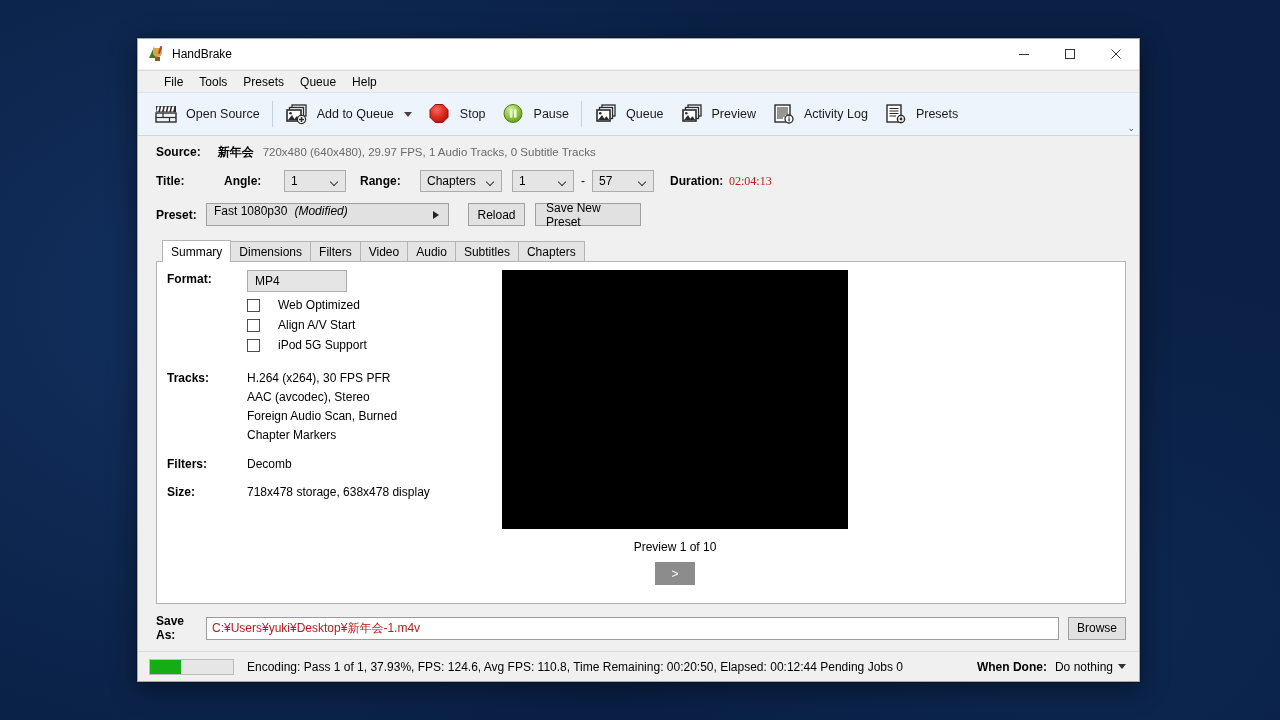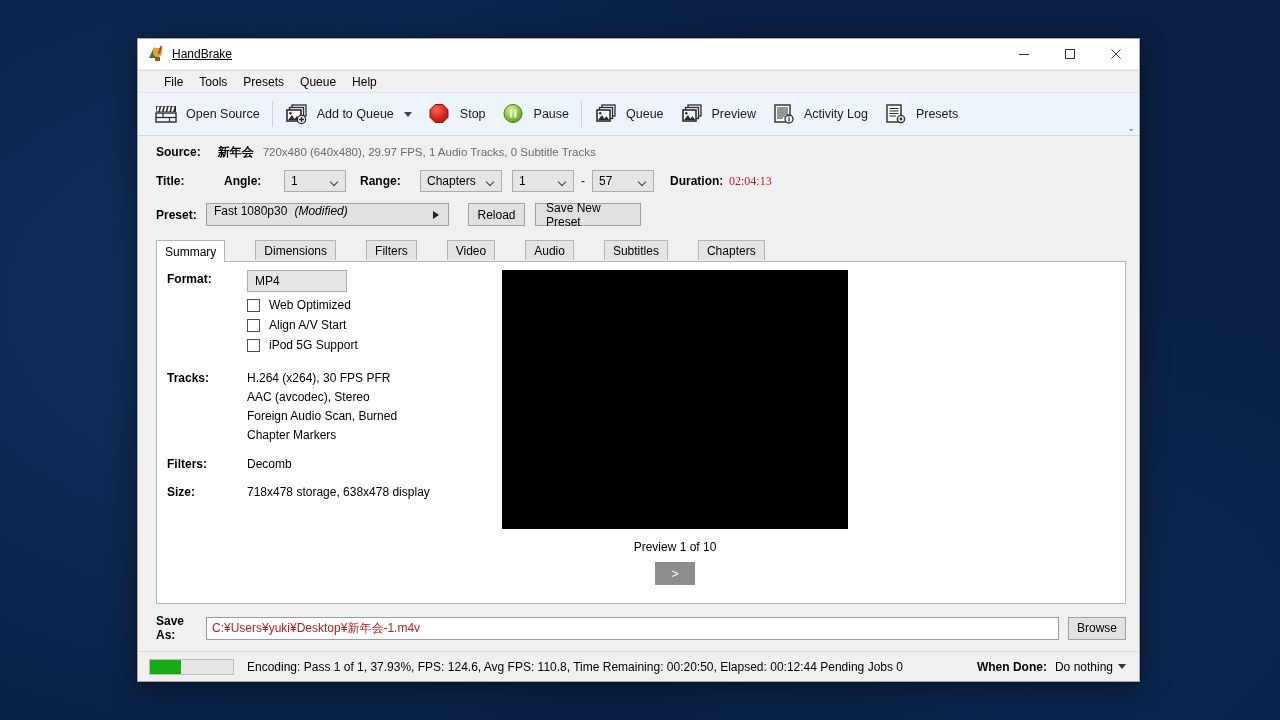--- a/index.html
+++ b/index.html
@@ -65,21 +65,20 @@
   }
   .title-icon .base {
     position: absolute; left: 7px; top: 11px;
     width: 5px; height: 4px;
     background: #8b5a2b;
   }
   #window-title {
     font-size: 12px;
     color: #000;
     flex: 1 1 auto;
-    text-decoration: underline;
   }
   .win-btn {
     width: 46px; height: 31px;
     display: flex; align-items: center; justify-content: center;
     color: #333;
     flex: 0 0 auto;
   }
   .win-btn svg { display: block; }
 
   
@@ -272,27 +271,26 @@
     color: #000;
     padding: 0 10px;
     flex: 0 0 auto;
   }
   #btn-reload { margin-left: 19px; width: 57px; }
   #btn-save-preset { margin-left: 10px; width: 106px; }
 
   
   #tab-strip {
     display: flex;
-    align-items: flex-start;
-    margin: 14px 0 0 18px;
+    align-items: center;
+    margin: 14px 0 0 24px;
     height: 22px;
     flex: 0 0 auto;
     position: relative;
     z-index: 2;
-    gap: 31px;
   }
   .tab {
     height: 20px;
     background: #e4e4e4;
     border: 1px solid #b4b4b4;
     border-bottom: none;
     font-size: 12px;
     color: #000;
     display: flex;
     align-items: center;
@@ -344,21 +342,21 @@
     display: flex;
     align-items: center;
     padding-left: 7px;
     position: relative;
     font-size: 12px;
   }
   .chk-row {
     display: flex;
     align-items: center;
     margin-top: 6px;
-    gap: 9px;
+    gap: 18px;
   }
   .chk-box {
     width: 13px; height: 13px;
     border: 1px solid #4d4d4d;
     background: #fff;
     flex: 0 0 auto;
   }
   .chk-label { font-size: 12px; color: #000; }
   .sum-text {
     font-size: 12px;

